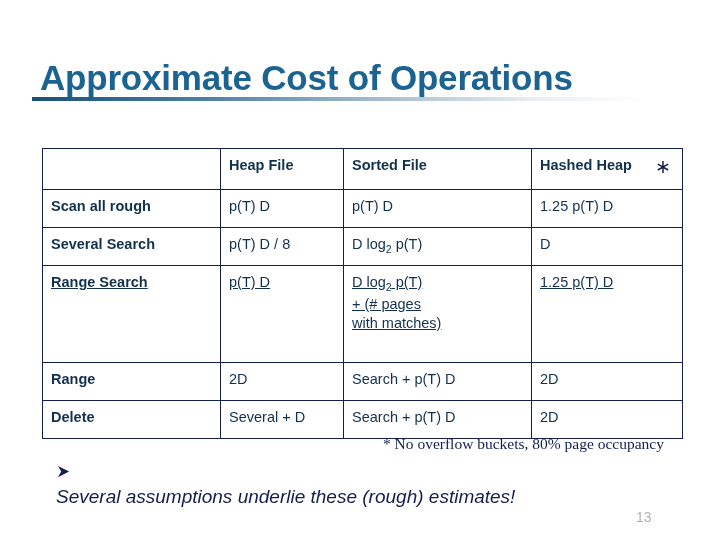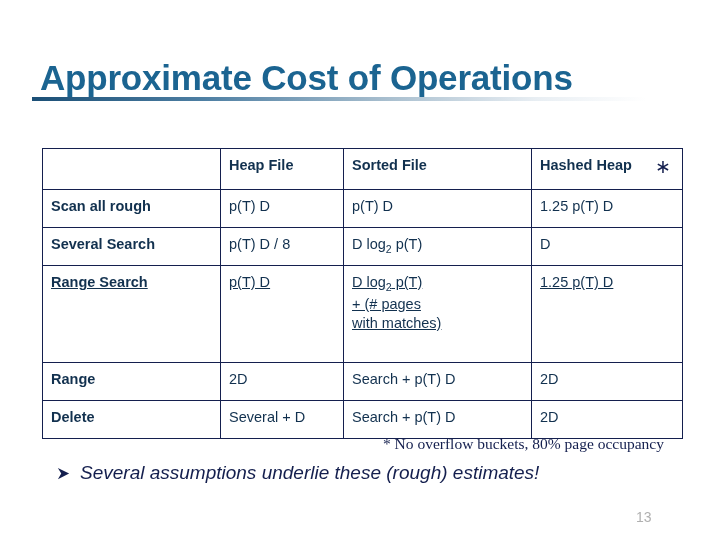--- a/index.html
+++ b/index.html
@@ -93,20 +93,21 @@
   }
 
   
   #bullet-line {
     position: absolute;
     left: 56px;
     top: 462px;
     display: flex;
     align-items: baseline;
     gap: 9px;
+    flex-direction: column;
   }
   #bullet-arrow-icon {
     width: 15px;
     height: 15px;
     flex: none;
     position: relative;
     top: 2px;
   }
   #bullet-text {
     font-family: "Liberation Sans", sans-serif;

